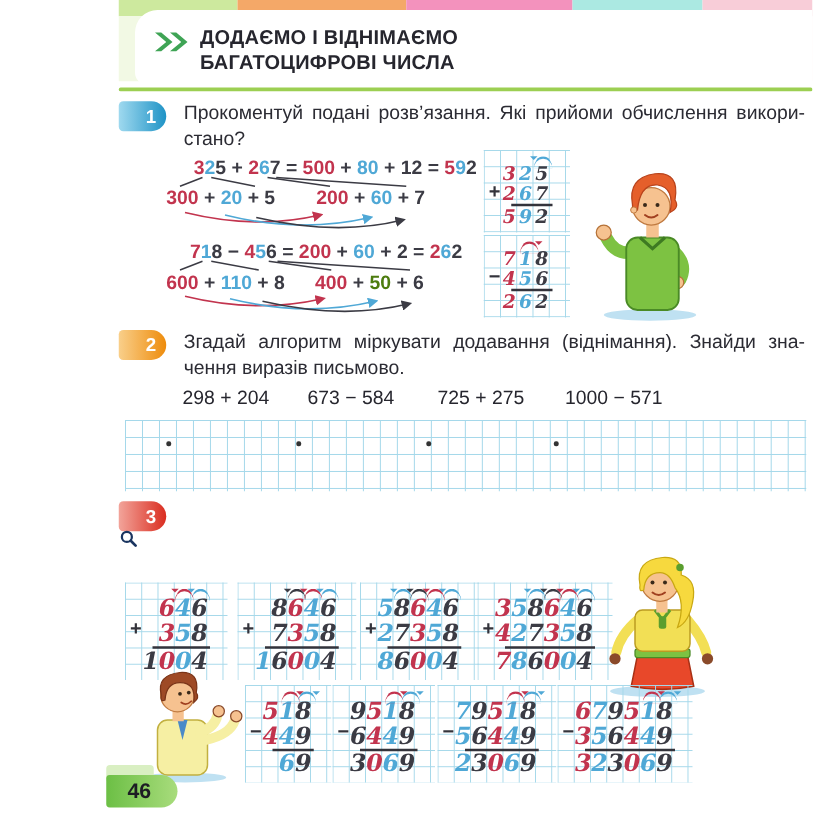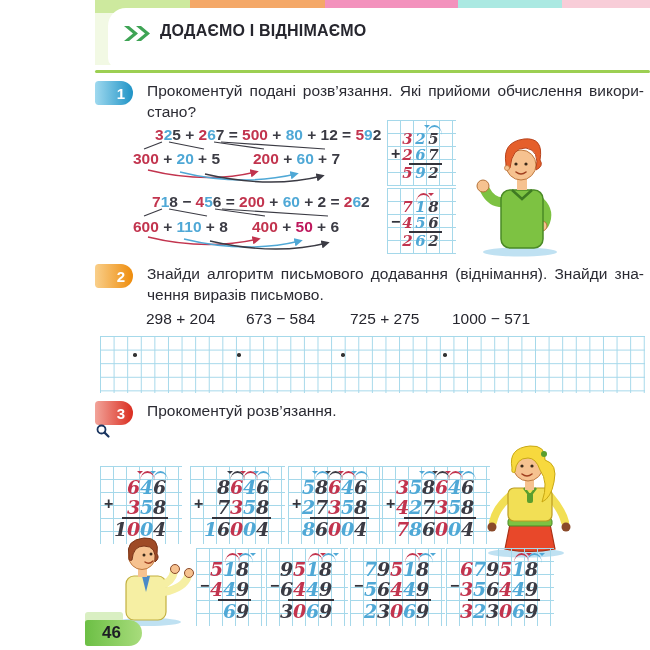--- a/index.html
+++ b/index.html
@@ -78,20 +78,21 @@
     <div class="strip-seg" style="width: 104px; background: rgb(234, 250, 247);"></div>
     <div class="strip-seg" style="width: 88px; background: rgb(253, 242, 245);"></div>
   </div>
 <div class="abs" id="header-box"></div>
 <svg class="abs" id="header-chevrons" width="30" height="20" viewBox="0 0 30 20">
   <path d="M2,2 L11,9.5 L2,17 L7,17 L16,9.5 L7,2 Z" fill="#3fa455"></path>
   <path d="M14,2 L23,9.5 L14,17 L19,17 L28,9.5 L19,2 Z" fill="#3fa455"></path>
 </svg>
 <div class="abs" id="header-title">
   <div>ДОДАЄМО І ВІДНІМАЄМО</div>
+  <div>БАГАТОЦИФРОВІ ЧИСЛА</div>
 </div>
 <div class="abs" id="header-rule"></div>
 
 <div class="abs ex-badge" id="badge1">
   <span>1</span>
 </div>
 <div class="abs prompt" style="top:80px;">
   <div class="jline">Прокоментуй подані розв’язання. Які прийоми обчислення викори-</div>
   <div>стано?</div>
 </div>
@@ -118,21 +119,21 @@
       <line x1="114" y1="2" x2="164" y2="9"></line>
         <line x1="121" y1="2" x2="225" y2="9"></line>
     </g>
     <path d="M48,30 Q105,44 156,32" fill="none" stroke="#c2344e" stroke-width="1.4" marker-end="url(#m1r)"></path>
     <path d="M80,32 Q140,47 196,34" fill="none" stroke="#4fa8d6" stroke-width="1.4" marker-end="url(#m1b)"></path>
     <path d="M105,34 Q170,49 222,36" fill="none" stroke="#3b3b44" stroke-width="1.4" marker-end="url(#m1d)"></path>
   </svg>
 
   <div class="tokline" style="left:52px;top:77px;"><span style="color: rgb(194, 52, 78);">7</span><span style="color: rgb(79, 168, 214);">1</span><span style="color: rgb(59, 59, 68);">8</span><span style="color: rgb(59, 59, 68);"> − </span><span style="color: rgb(194, 52, 78);">4</span><span style="color: rgb(79, 168, 214);">5</span><span style="color: rgb(59, 59, 68);">6</span><span style="color: rgb(59, 59, 68);"> = </span><span style="color: rgb(194, 52, 78);">200</span><span style="color: rgb(59, 59, 68);"> + </span><span style="color: rgb(79, 168, 214);">60</span><span style="color: rgb(59, 59, 68);"> + </span><span style="color: rgb(59, 59, 68);">2</span><span style="color: rgb(59, 59, 68);"> = </span><span style="color: rgb(194, 52, 78);">2</span><span style="color: rgb(79, 168, 214);">6</span><span style="color: rgb(59, 59, 68);">2</span></div>
   <div class="tokline" style="left:33px;top:102px;"><span style="color: rgb(194, 52, 78);">600</span><span style="color: rgb(59, 59, 68);"> + </span><span style="color: rgb(79, 168, 214);">110</span><span style="color: rgb(59, 59, 68);"> + </span><span style="color: rgb(59, 59, 68);">8</span></div>
-  <div class="tokline" style="left:152px;top:102px;"><span style="color: rgb(194, 52, 78);">400</span><span style="color: rgb(59, 59, 68);"> + </span><span style="color: #be185d;">50</span><span style="color: rgb(59, 59, 68);"> + </span><span style="color: rgb(59, 59, 68);">6</span></div>
+  <div class="tokline" style="left:152px;top:102px;"><span style="color: rgb(194, 52, 78);">400</span><span style="color: rgb(59, 59, 68);"> + </span><span style="color: #4d7c0f;">50</span><span style="color: rgb(59, 59, 68);"> + </span><span style="color: rgb(59, 59, 68);">6</span></div>
   <svg class="mathsvg" style="left:0;top:91px;" width="300" height="48" viewBox="0 0 300 48">
     <defs>
       <marker id="m2r" markerWidth="6" markerHeight="6" refX="4" refY="3" orient="auto">
           <path d="M0,0 L6,3 L0,6 Z" fill="#c2344e"></path>
         </marker>
       <marker id="m2b" markerWidth="6" markerHeight="6" refX="4" refY="3" orient="auto">
           <path d="M0,0 L6,3 L0,6 Z" fill="#4fa8d6"></path>
         </marker>
       <marker id="m2d" markerWidth="6" markerHeight="6" refX="4" refY="3" orient="auto">
           <path d="M0,0 L6,3 L0,6 Z" fill="#3b3b44"></path>
@@ -209,21 +210,21 @@
   <circle cx="48" cy="38" r="1.6" fill="#3a2a1a"></circle>
     <circle cx="58" cy="38" r="1.6" fill="#3a2a1a"></circle>
   <path d="M48,46 Q53,50 58,46" fill="none" stroke="#a04020" stroke-width="1.6" stroke-linecap="round"></path>
   <circle cx="39" cy="42" r="2.5" fill="#f6c290" stroke="#c07a40" stroke-width=".8"></circle>
 </svg>
 
 <div class="abs ex-badge" id="badge2">
   <span>2</span>
 </div>
 <div class="abs prompt" style="top:263px;">
-  <div class="jline">Знайди алгоритм письмового додавання (віднімання). Знайди зна-</div>
+  <div class="jline">Згадай алгоритм міркувати додавання (віднімання). Знайди зна-</div>
   <div>чення виразів письмово.</div>
 </div>
 <div class="abs" id="expr-row">
   <span style="left:146px;top:310px;">298 + 204</span>
   <span style="left:246px;top:310px;">673 − 584</span>
   <span style="left:350px;top:310px;">725 + 275</span>
   <span style="left:452px;top:310px;">1000 − 571</span>
 </div>
 <div class="abs gridpaper" id="answer-band">
   <span class="answer-dot" style="left:33px;top:17px;"></span>
@@ -233,21 +234,20 @@
 </div>
 
 <div class="abs ex-badge" id="badge3">
   <span>3</span>
 </div>
 <svg class="abs" style="left:96px;top:424px;" width="15" height="15" viewBox="0 0 15 15">
   <circle cx="5.5" cy="5.5" r="4" fill="none" stroke="#1a3560" stroke-width="1.8"></circle>
   <line x1="8.6" y1="8.6" x2="12.5" y2="12.5" stroke="#1a3560" stroke-width="2.2" stroke-linecap="round"></line>
 </svg>
 <div class="abs prompt" style="top:400px;">
-  <div>Прокоментуй розв’язання.</div>
 </div>
 
 <div class="colcalc gridpaper" style="left: 100px; top: 466px; width: 62px;">
     <div class="cc-arrows">
       <span class="cc-arrow dir-l" style="color: rgb(79, 168, 214); right: 14.5px;"></span>
       <span class="cc-arrow dir-l" style="color: rgb(194, 52, 78); right: 27.5px;"></span>
     </div>
     <div class="cc-row" style="height: 20px;">
       <span class="cc-cell" style="width: 13px; font-size: 19px; line-height: 20px; color: rgb(59, 59, 68);">&nbsp;</span>
       <span class="cc-cell" style="width: 13px; font-size: 19px; line-height: 20px; color: rgb(194, 52, 78);">6</span>

